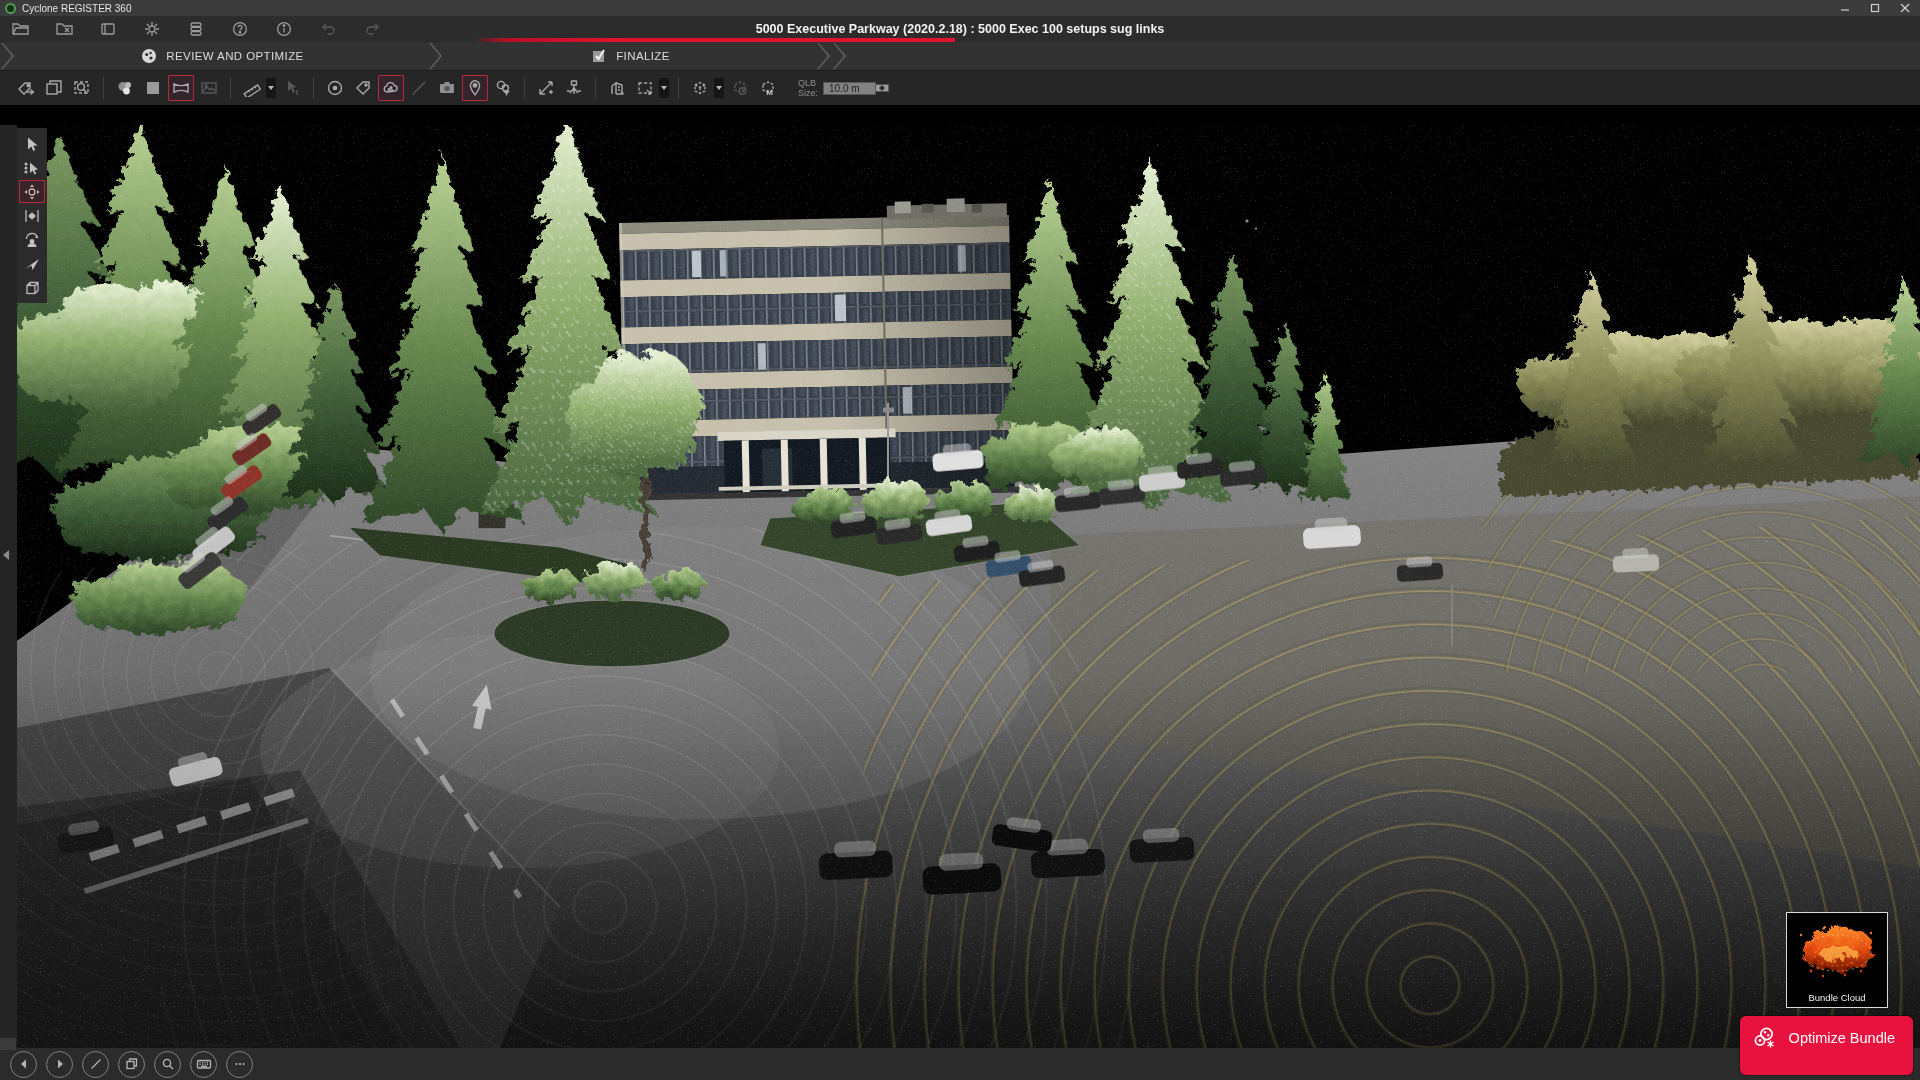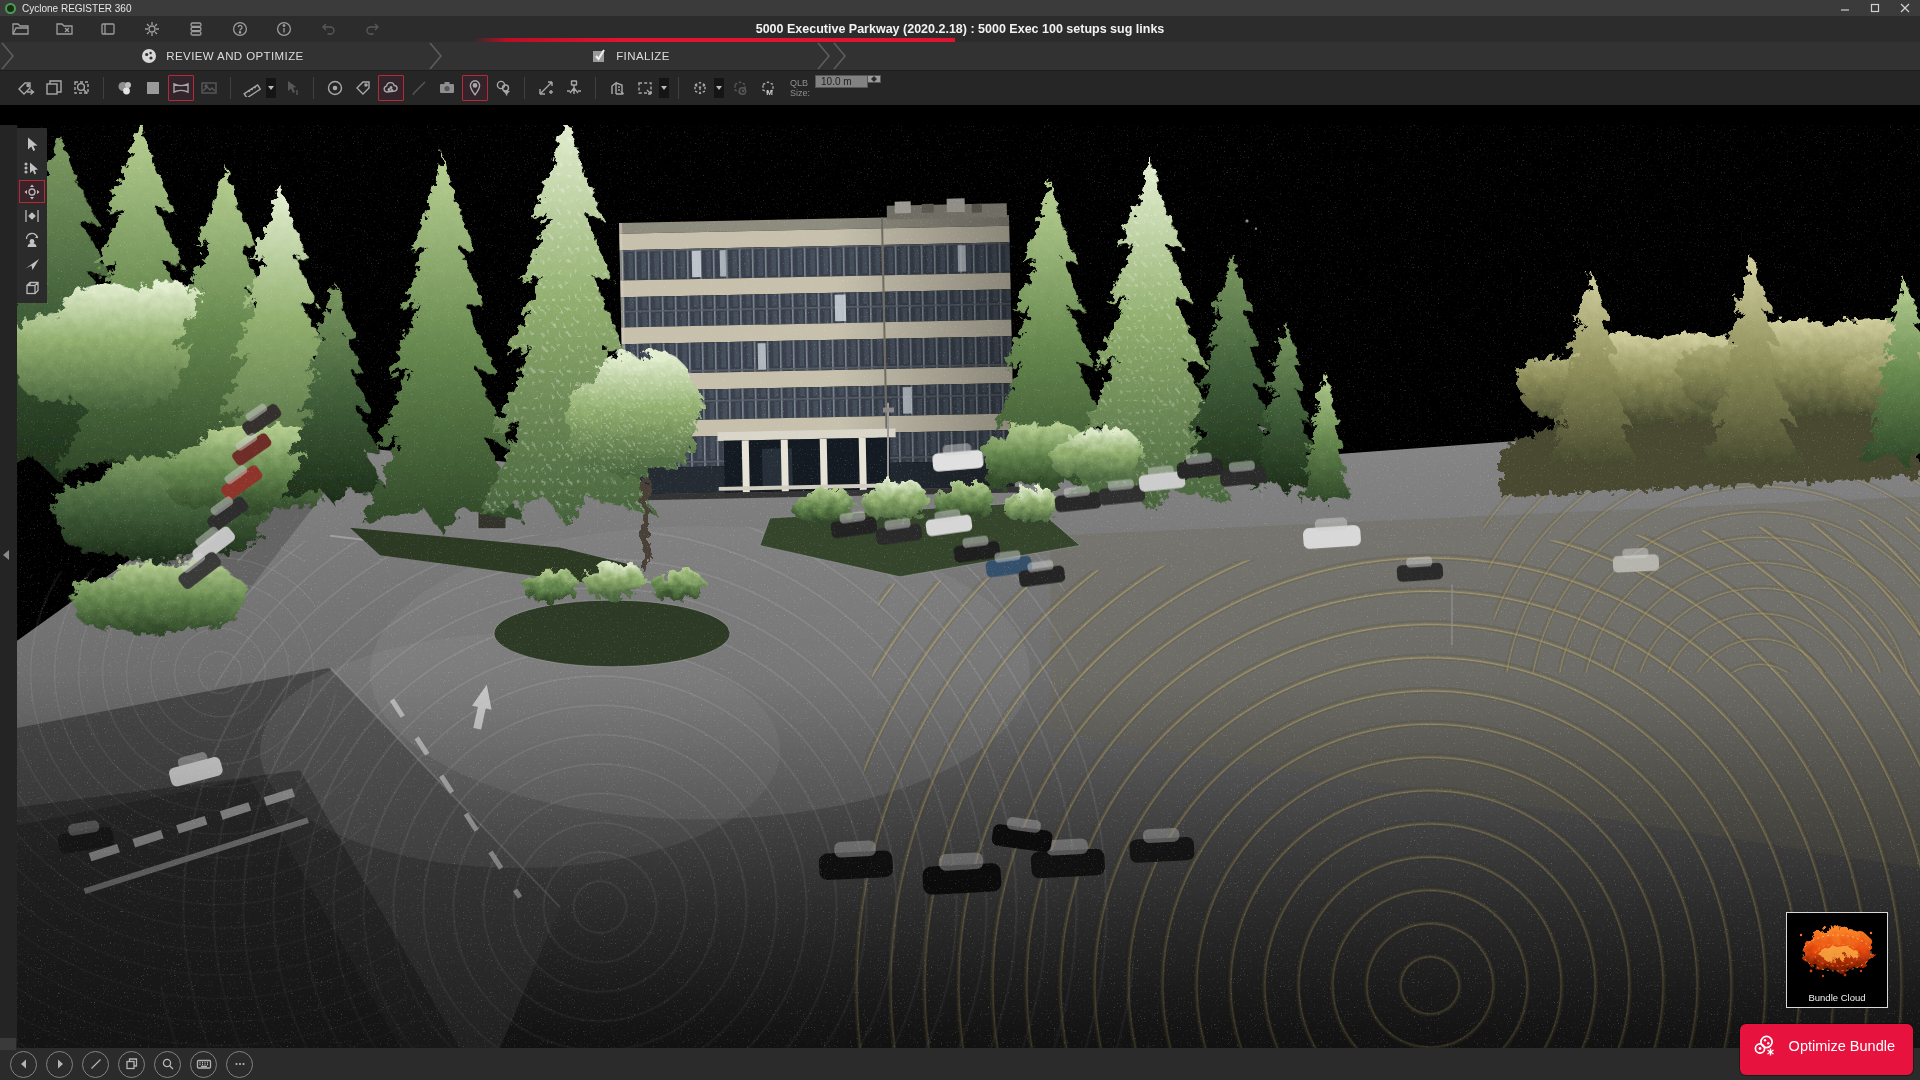--- a/index.html
+++ b/index.html
@@ -26,23 +26,23 @@
   .chev svg{stroke:#5d5d5d;fill:none;stroke-width:1.6;}
   
   .toolbar{height:34px;background:#262626;display:flex;align-items:center;padding-left:12px;}
   .tool{width:24px;height:24px;display:flex;align-items:center;justify-content:center;border:1px solid transparent;border-radius:1px;margin:0 1px;}
   .tool svg{stroke:#a8a8a8;fill:none;stroke-width:1.4;}
   .tool.active{border-color:#b5293b;background:#32242a;}
   .tool.dim{opacity:.38;}
   .sep{width:1px;height:22px;background:#404040;margin:0 7px;}
   .caret{width:10px;height:20px;background:#151515;display:flex;align-items:center;justify-content:center;margin-right:2px;}
   .caret:after{content:"";border-left:3.5px solid transparent;border-right:3.5px solid transparent;border-top:4px solid #bbb;}
-  .qlb{display:flex;align-items:center;gap:5px;margin-left:8px;}
+  .qlb{display:flex;align-items:center;gap:5px;margin-left:16px;}
   .qlb-label{font-size:9px;line-height:1.15;color:#8f8f8f;text-align:left;}
-  .qlb-field{display:flex;align-items:flex-start;height:26px;}
+  .qlb-field{display:flex;align-items:center;height:26px;}
   .qlb-value{width:46px;background:#828282;color:#1e1e1e;font-size:10px;display:flex;align-items:center;padding-left:5px;border:1px solid #565656;}
   .qlb-spin{width:12px;background:#9b9b9b;border:1px solid #565656;border-left:none;display:flex;flex-direction:column;align-items:center;justify-content:space-evenly;}
   .qlb-spin i{display:block;border-left:3px solid transparent;border-right:3px solid transparent;}
   .qlb-spin .up{border-bottom:3.5px solid #2c2c2c;}
   .qlb-spin .dn{border-top:3.5px solid #2c2c2c;}
   
   .main{position:absolute;top:104px;bottom:32px;left:0;right:0;background:#000;margin-top:21px;}
   .leftstrip{position:absolute;left:0;top:0;bottom:0;width:17px;background:#242424;z-index:6;}
   .collapse{position:absolute;left:3px;top:46%;width:0;height:0;border-top:5px solid transparent;border-bottom:5px solid transparent;border-right:6px solid #8a8a8a;}
   .sidebar{position:absolute;left:17px;top:3px;width:30px;background:#2b2b2b;z-index:7;padding:3px 0;}
@@ -52,21 +52,21 @@
   .viewport{position:absolute;inset:0;}
   .viewport svg.scene{position:absolute;inset:0;}
   
   .bundle{position:absolute;right:32px;bottom:40px;width:100px;background:#000;border:1px solid #d9d9d9;z-index:8;}
   .bundle-label{color:#f0f0f0;font-size:9.5px;text-align:center;padding:3px 0 4px;}
   
   .bottombar{position:absolute;left:0;right:0;bottom:0;height:32px;background:#2b2b2b;display:flex;align-items:center;gap:9px;padding-left:10px;z-index:9;}
   .corner-tab{position:absolute;left:0;top:-10px;width:16px;height:12px;background:#3a3a3a;}
   .navbtn{width:25px;height:25px;border:1px solid #828282;border-radius:50%;display:flex;align-items:center;justify-content:center;flex:0 0 auto;}
   .navbtn svg{stroke:#b4b4b4;fill:none;stroke-width:1.3;}
-  .optimize{position:absolute;right:7px;bottom:5px;height:43px;background:#e8123f;border-radius:6px;display:flex;align-items:center;gap:13px;padding:0 18px 8px 12px;z-index:10;box-shadow:0 0 0 1px rgba(0,0,0,.35);}
+  .optimize{position:absolute;right:7px;bottom:5px;height:43px;background:#e8123f;border-radius:6px;display:flex;align-items:center;gap:13px;padding:0 18px 16px 12px;z-index:10;box-shadow:0 0 0 1px rgba(0,0,0,.35);}
   .optimize span{color:#fff;font-size:14.5px;}
 </style>
 </head>
 <body>
 
 <div class="titlebar">
   <div class="app-logo"></div>
   <div class="app-title">Cyclone REGISTER 360</div>
   <div class="winctl">
     <div class="winbtn">

